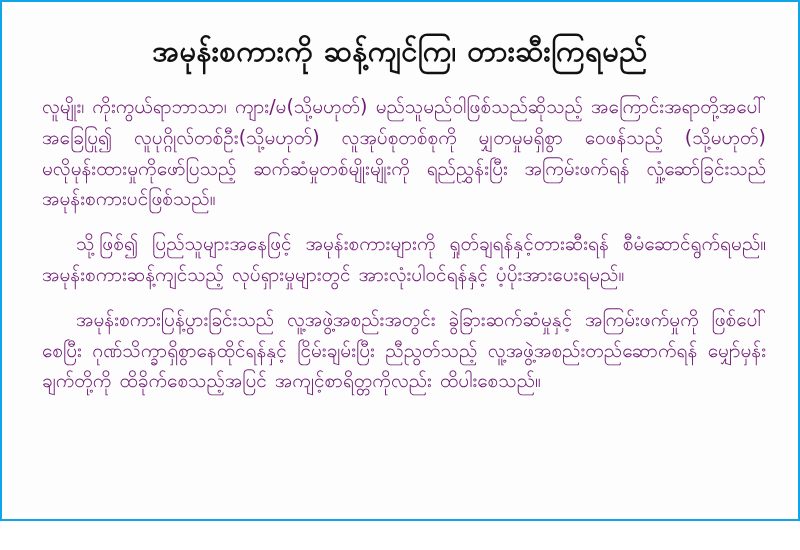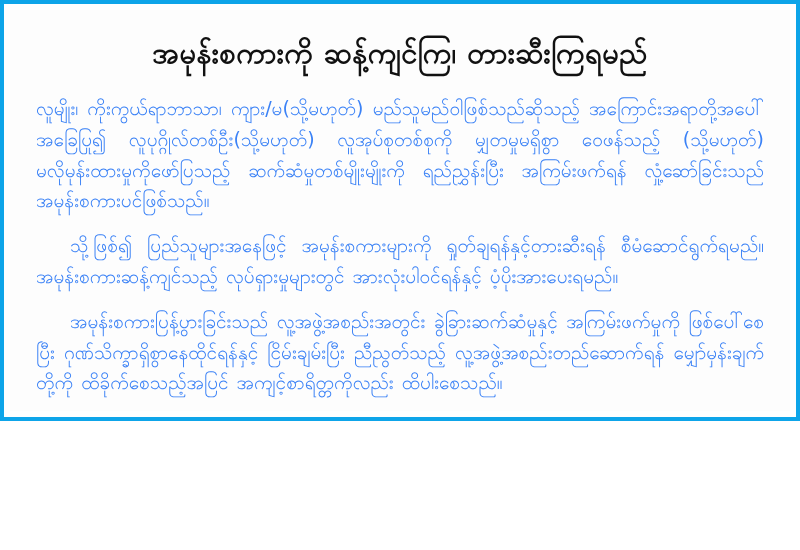--- a/index.html
+++ b/index.html
@@ -9,24 +9,24 @@
   body {
     width: 800px;
     height: 550px;
     background: #ffffff;
     font-family: "DejaVu Sans", sans-serif;
     overflow: hidden;
   }
   .page {
     position: relative;
     width: 800px;
-    height: 421px;
+    height: 521px;
     box-sizing: border-box;
     background: #ffffff;
-    border: 4px solid #0ea5e9;
+    border: 2px solid #0ea5e9;
     padding: 0;
   }
   .inner {
     position: absolute;
     left: 6px;
     top: 6px;
     right: 6px;
     bottom: 6px;
     background: #fdfdfd;
     box-sizing: border-box;
@@ -37,24 +37,24 @@
     text-align: center;
     font-size: 29px;
     font-weight: bold;
     color: #111111;
     letter-spacing: 0.5px;
     line-height: 1.35;
     margin: 6px 0 20px 0;
     white-space: nowrap;
   }
   .body-text p {
-    margin: 0 0 14px 0;
+    margin: 0 0 14px 8px;
     font-size: 19px;
     line-height: 1.62;
-    color: #3b82f6;
+    color: #701a75;
     text-align: justify;
     text-justify: inter-word;
     word-spacing: 2px;
   }
   .body-text p.indent {
     text-indent: 34px;
   }
   .body-text p:last-child {
     margin-bottom: 0;
   }

